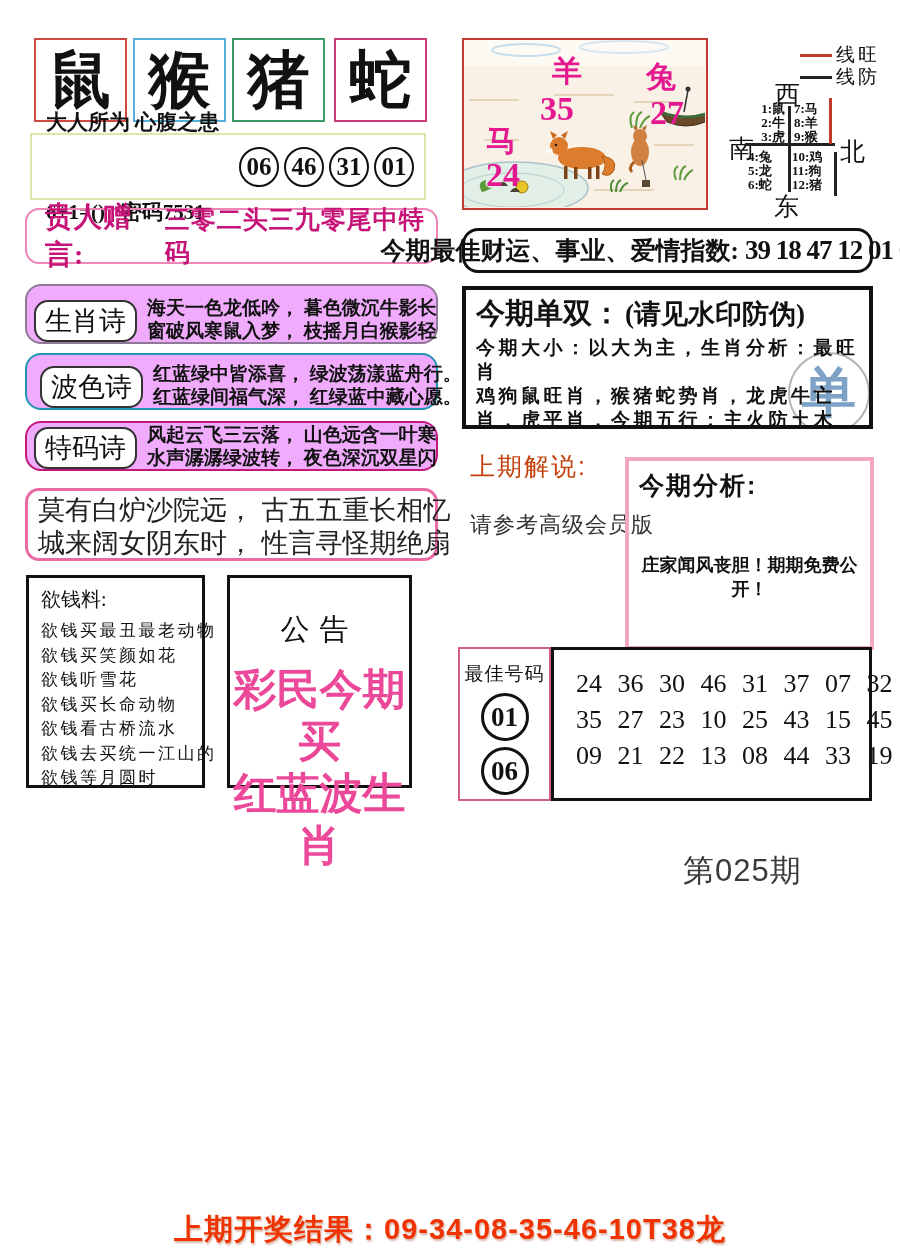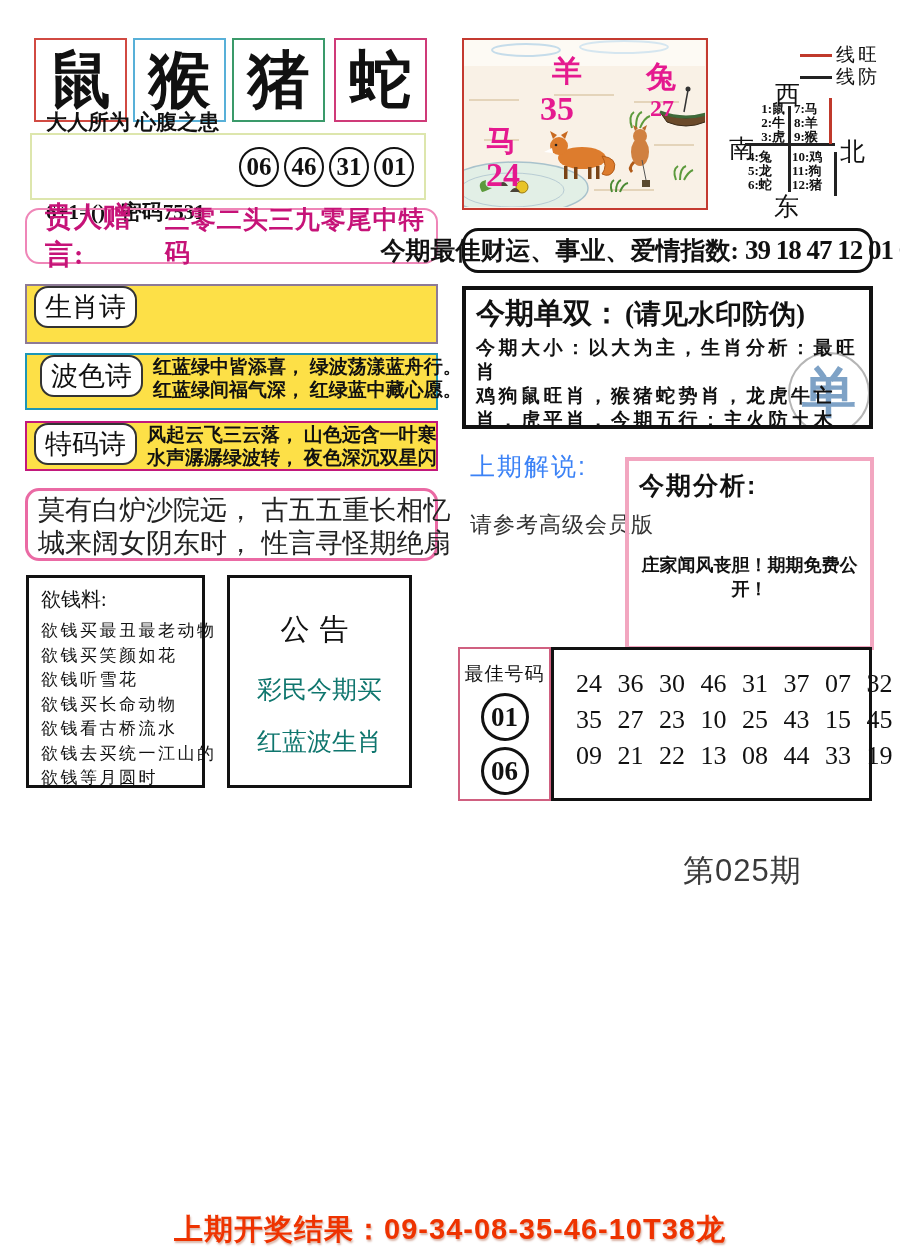--- a/index.html
+++ b/index.html
@@ -27,21 +27,21 @@
 
   
   .gift { position:absolute; left:25px; top:208px; width:413px; height:56px;
           border:2.5px solid #ef86b8; border-radius:14px; display:flex; align-items:center;
           padding-left:18px; color:#c61378; font-weight:bold; }
   .gift-label { font-size:28px; letter-spacing:1px; }
   .gift-text  { font-size:25px; letter-spacing:1px; }
 
   
   .poemrow { position:absolute; left:25px; width:413px; border:2.5px solid #999;
-             border-radius:0; display:flex; align-items:flex-start; background:#fde047; }
+             border-radius:16px; display:flex; align-items:flex-end; background:#f0abfc; }
   .poemrow.sx { top:284px; height:60px; border-color:#8d7a96; }
   .poemrow.bs { top:353px; height:57px; border-color:#1e96b6;padding-left:6px; }
   .poemrow.tm { top:421px; height:50px; border-color:#c2187c; }
   .poem-label { margin-left:7px; border:2px solid #333; border-radius:14px;
                 padding:1px 9px; font-size:27px; white-space:nowrap; background:#fff; }
   .poem-lines { margin-left:10px; font-size:19px; font-weight:bold; line-height:23px; white-space:nowrap; }
 
   
   .verse { position:absolute; left:25px; top:488px; width:413px; height:73px;
            border:3px solid #ea6aa4; border-radius:14px;
@@ -51,32 +51,32 @@
   
   .yuqian { position:absolute; left:26px; top:575px; width:179px; height:213px;
             border:3px solid #111; padding:8px 0 0 12px; }
   .yuqian-title { font-size:20px; margin-bottom:6px; }
   .yuqian-line  { font-size:17px; line-height:24.5px; letter-spacing:2.5px; white-space:nowrap; }
 
   
   .notice { position:absolute; left:227px; top:575px; width:185px; height:213px;
             border:3px solid #111; text-align:center; }
   .notice-title { font-size:29px; margin-top:32px; letter-spacing:10px; }
-  .notice-line  { font-size:25px; font-weight:normal; color:#0f766e; line-height:52px; }
+  .notice-line  { font-size:43px; font-weight:bold; color:#ec4899; line-height:52px; }
   .notice-body  { margin-top:14px; }
 
   
   .pic { position:absolute; left:462px; top:38px; width:246px; height:172px;
          border:2.5px solid #c43a30; background:#f9f1e6; }
   .pic svg { display:block; }
   .pic-label { position:absolute; color:#e5198f; font-weight:bold; line-height:1; }
   .pl-yang { left:88px;  top:16px;  font-size:30px; }
   .pl-35   { left:76px;  top:52px;  font-size:34px; }
   .pl-tu   { left:182px; top:22px;  font-size:30px; }
-  .pl-27   { left:186px; top:56px;  font-size:24px; }
+  .pl-27   { left:186px; top:56px;  font-size:34px; }
   .pl-ma   { left:22px;  top:86px;  font-size:30px; }
   .pl-24   { left:22px;  top:118px; font-size:34px; }
 
   
   .compass { position:absolute; left:728px; top:40px; width:167px; height:178px; font-size:13px; }
   .legend-item { position:absolute; display:flex; align-items:center; gap:4px; }
   .legend-1 { left:72px; top:2px; }
   .legend-2 { left:72px; top:24px; }
   .legend-line { width:32px; height:3px; }
   .legend-line.hot { background:#c0392b; }
@@ -112,21 +112,21 @@
   .ds-title-hint { font-size:27px; font-weight:bold; }
   .ds-body { position:relative; z-index:1; margin-top:2px; font-size:19px; font-weight:bold;
              line-height:24px; letter-spacing:3.5px; }
   .watermark { position:absolute; z-index:0; left:322px; top:62px; width:82px; height:82px;
                border:2px solid #b5b5b5; border-radius:50%;
                display:flex; align-items:center; justify-content:center; }
   .watermark span { font-size:54px; font-weight:bold; color:#7ea2c6; }
 
   
   .last-label { position:absolute; left:470px; top:450px; font-family:"Liberation Sans", sans-serif;
-                font-size:25px; color:#3b82f6; letter-spacing:2px; }
+                font-size:25px; color:#c2410c; letter-spacing:2px; }
   .last-text  { position:absolute; left:470px; top:510px; font-family:"Liberation Sans", sans-serif;
                 font-size:22px; color:#333; letter-spacing:1px; }
   .cur-box { position:absolute; left:625px; top:443px; width:249px; height:193px;
              border:4px solid #f2a6c0;margin-top:14px; }
   .cur-label { position:absolute; left:10px; top:8px; font-family:"Liberation Sans", sans-serif;
                font-size:25px; font-weight:bold; letter-spacing:2px; }
   .cur-text  { position:absolute; left:0; right:0; top:92px; text-align:center;
                font-size:18px; font-weight:bold; }
 
   
@@ -180,20 +180,24 @@
     </div>
   </div>
 
   <div class="gift">
     <span class="gift-label">贵人赠言:</span>
     <span class="gift-text">三零二头三九零尾中特码</span>
   </div>
 
   <div class="poemrow sx">
     <span class="poem-label">生肖诗</span>
+    <span class="poem-lines">
+      <div>海天一色龙低吟， 暮色微沉牛影长</div>
+      <div>窗破风寒鼠入梦， 枝摇月白猴影轻</div>
+    </span>
   </div>
   <div class="poemrow bs">
     <span class="poem-label">波色诗</span>
     <span class="poem-lines">
       <div>红蓝绿中皆添喜， 绿波荡漾蓝舟行。</div>
       <div>红蓝绿间福气深， 红绿蓝中藏心愿。</div>
     </span>
   </div>
   <div class="poemrow tm">
     <span class="poem-label">特码诗</span>

